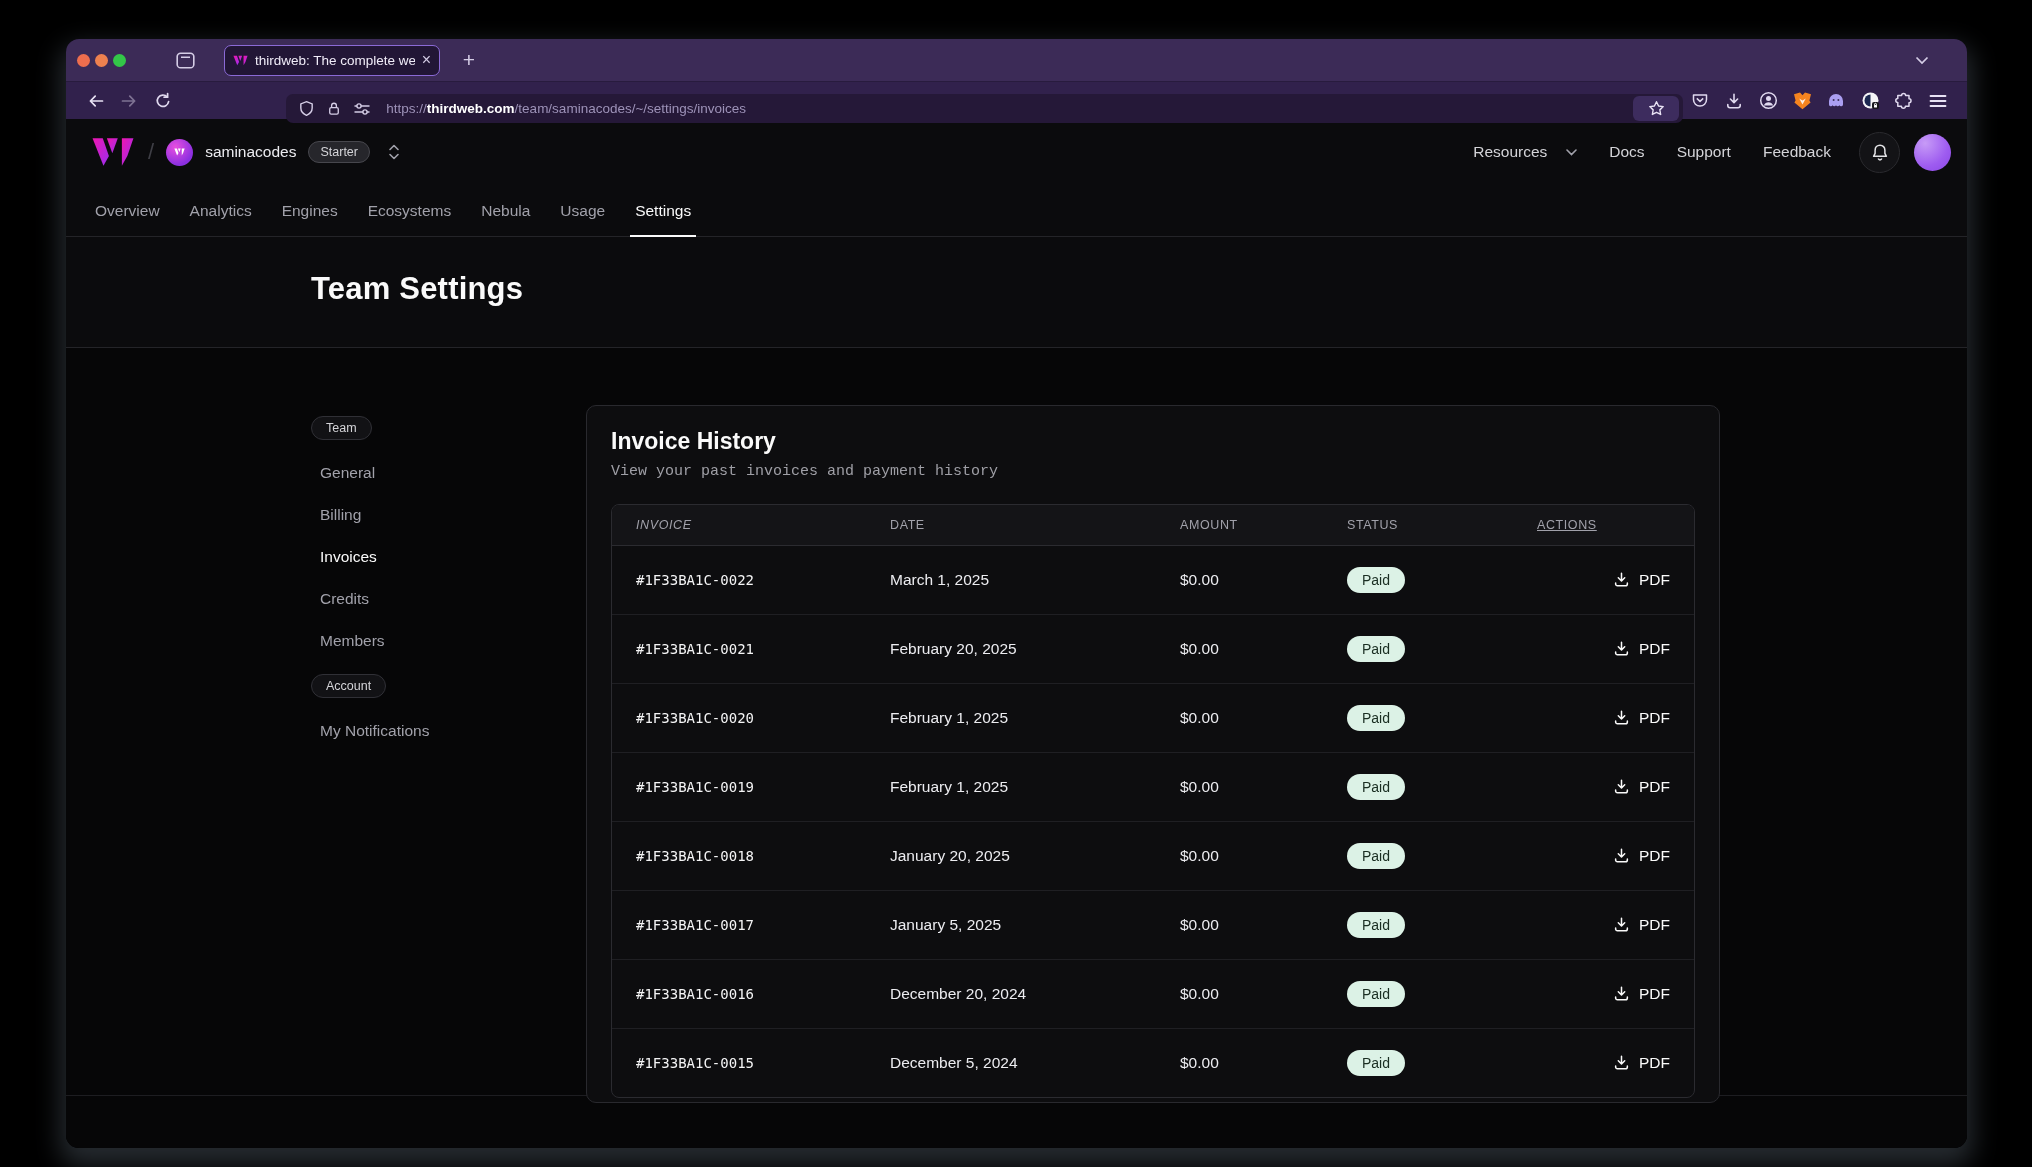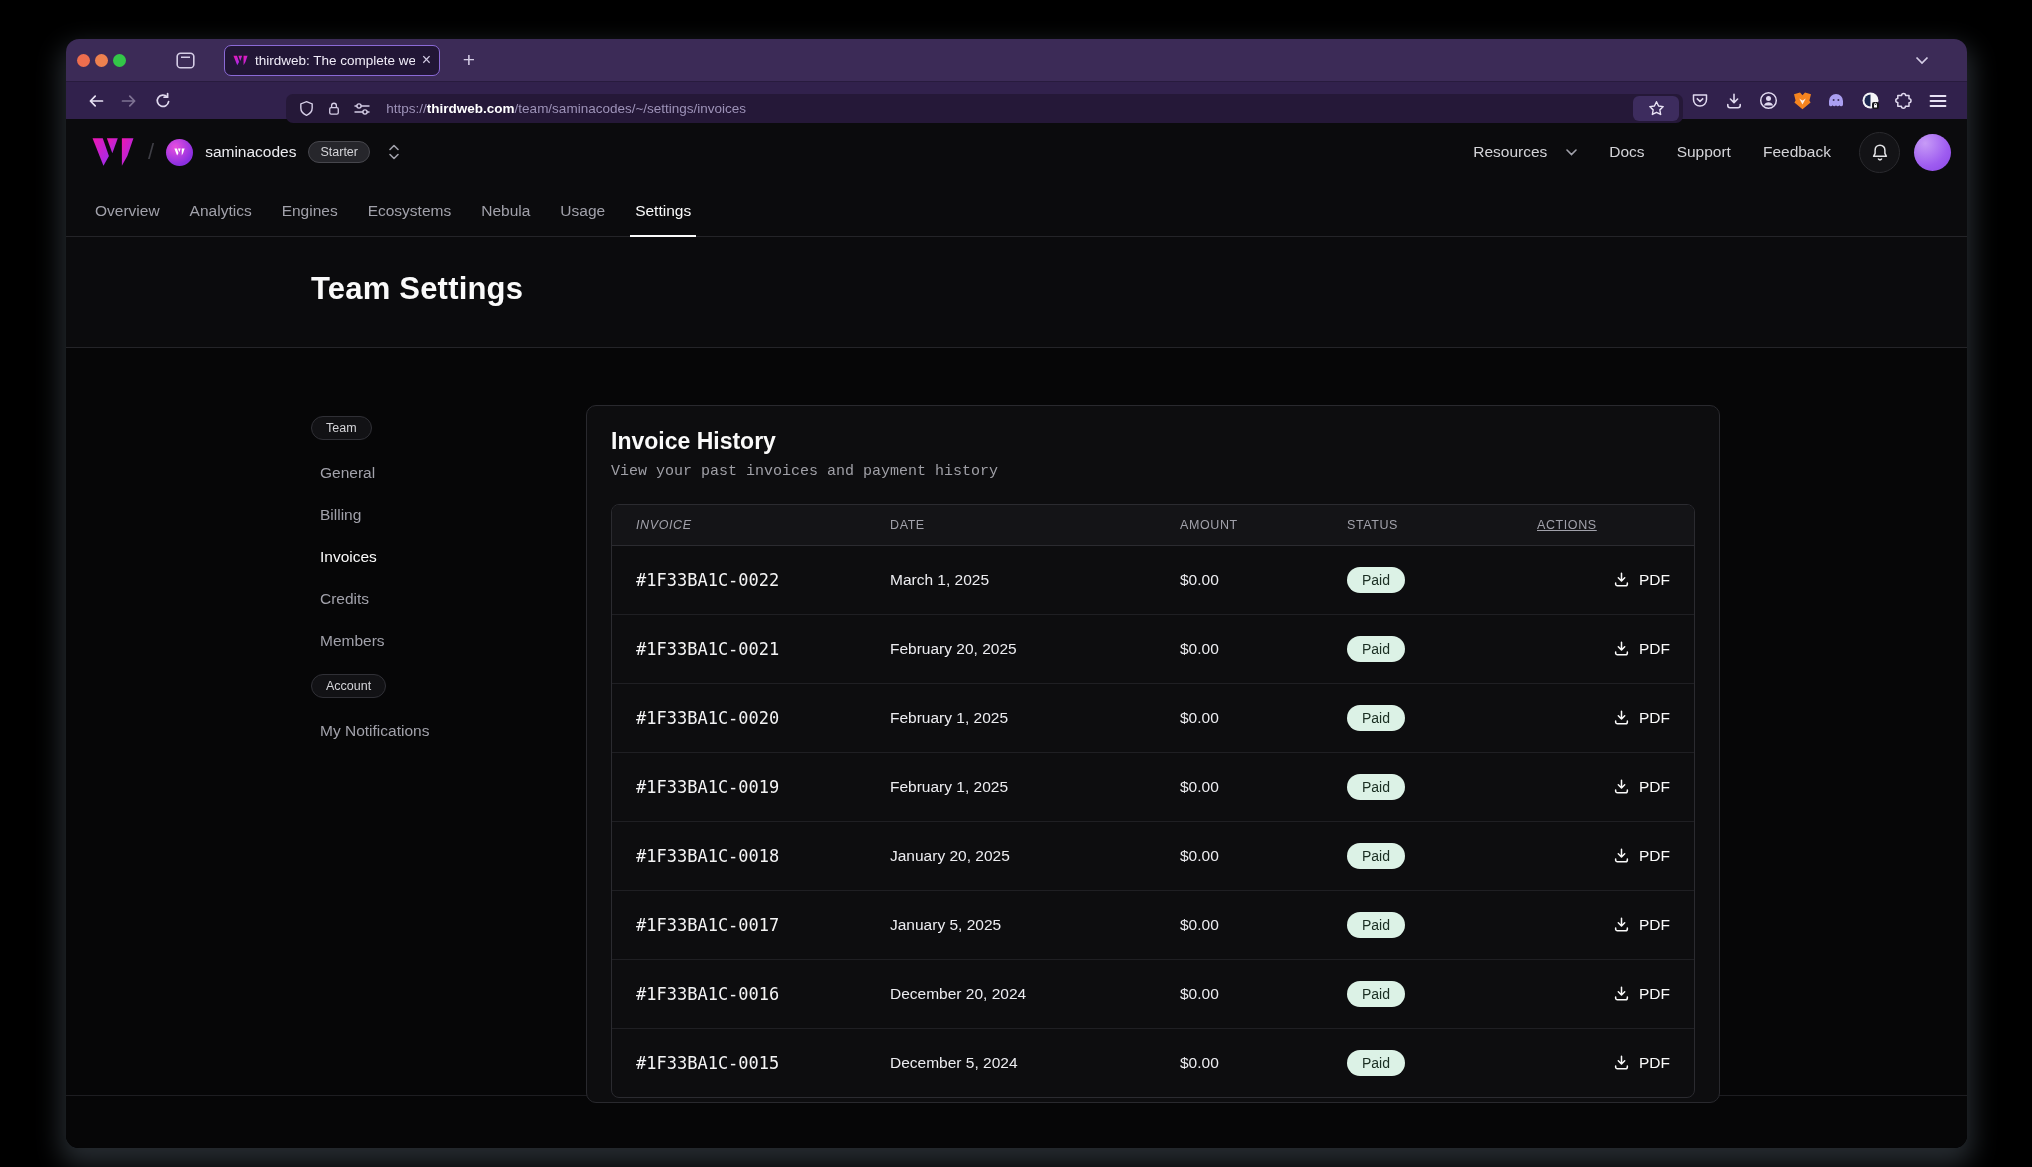--- a/index.html
+++ b/index.html
@@ -72,21 +72,21 @@
   .card{ position:absolute; left:520px; top:57px; width:1134px; height:698px; background:#0d0d0f; border:1px solid #29292e; border-radius:10px; padding:22px 24px 0 24px; overflow:hidden; }
   .card-title{ font-size:23px; font-weight:600; color:#fafafa; }
   .card-sub{ margin-top:8px; font-size:15px; color:#9f9fa6;font-family:Liberation Mono, monospace; }
   .tablewrap{ margin-top:24px; border:1px solid #2b2b30; border-radius:8px; overflow:hidden; }
   table{ width:100%; border-collapse:collapse; table-layout:fixed; }
   thead th{ height:40px; background:#141417; font-size:12.5px; font-weight:500; letter-spacing:.6px; color:#a1a1aa; text-align:left; padding-left:0; border-bottom:1px solid #2b2b30; }
   thead th:first-child{ padding-left:24px;font-style:italic; }
   thead th.th-right{ text-align:left; padding-right:26px;text-decoration:underline; }
   tbody td{ height:69px; vertical-align:middle; font-size:15.5px; color:#ececf0; }
   tbody tr + tr td{ border-top:1px solid #1f1f23; }
-  td.c-invoice{ padding-left:24px; font-family:"DejaVu Sans Mono",monospace; font-size:17px; color:#f4f4f5; }
+  td.c-invoice{ padding-left:24px; font-family:"DejaVu Sans Mono",monospace; font-size:14px; color:#f4f4f5; }
   .badge-paid{ display:inline-block; background:#dcf2e6; color:#1a2e22; font-size:14px; font-weight:500; border-radius:999px; padding:5px 15px; }
   td.c-actions{ text-align:right; padding-right:18px; }
   .pdf-btn{ background:none; border:none; display:inline-flex; align-items:center; gap:9px; color:#fafafa; font-size:15.5px; padding:8px 10px; border-radius:6px; }
 
   svg{ display:block; }
 </style>
 </head>
 <body>
 
 <svg width="0" height="0" style="position:absolute">

